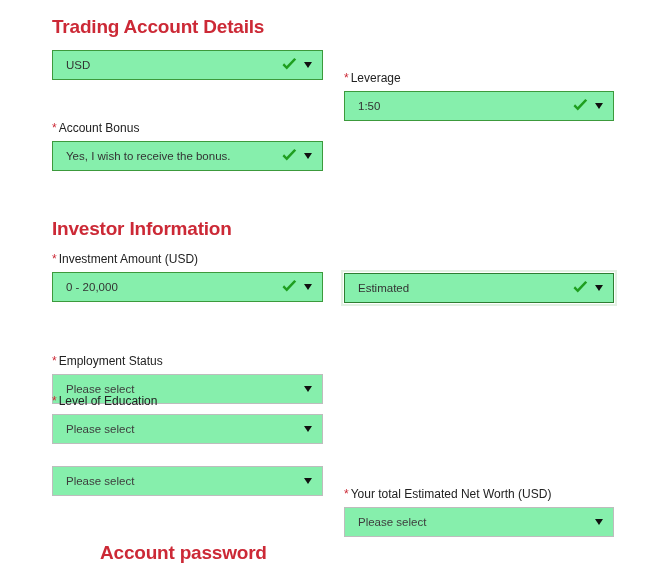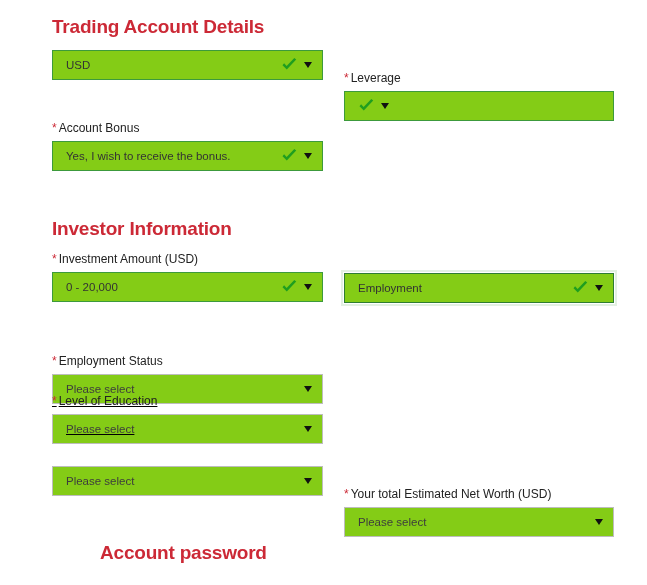--- a/index.html
+++ b/index.html
@@ -42,21 +42,21 @@
   }
   .req-star {
     color: #cc2936;
     font-size: 12px;
     margin-right: 2px;
   }
   .select-box {
     position: relative;
     box-sizing: border-box;
     height: 30px;
-    background: #84cc16;
+    background: #86efac;
     border: 1px solid #bdbdbd;
     display: flex;
     align-items: center;
     padding: 0 8px 0 13px;
   }
   .select-box.filled {
     border: 1px solid #3c9a3c;
   }
   .select-box.focused {
     border: 1px solid #2e7d32;
@@ -108,20 +108,21 @@
       </span>
       <span class="caret"></span>
     </div>
   </div>
 
   <div class="field col-right" style="top:50px;">
     <div class="field-label">
       <span class="req-star">*</span><span>Leverage</span>
     </div>
     <div class="select-box filled">
+      <span class="select-value">1:50</span>
       <span class="check-icon">
         <svg width="17" height="14" viewBox="0 0 17 14">
             <path d="M1.5 7.2 L5.8 11.5 L15.2 1.4 L13.3 0 L5.6 8 L3.1 5.3 Z" fill="#1f9e1f"></path>
           </svg>
       </span>
       <span class="caret"></span>
     </div>
   </div>
 
   <div class="field col-left" style="top:121px;">
@@ -151,41 +152,41 @@
         <svg width="17" height="14" viewBox="0 0 17 14">
             <path d="M1.5 7.2 L5.8 11.5 L15.2 1.4 L13.3 0 L5.6 8 L3.1 5.3 Z" fill="#1f9e1f"></path>
           </svg>
       </span>
       <span class="caret"></span>
     </div>
   </div>
 
   <div class="field col-right" style="top:252px;">
     <div class="select-box focused">
-      <span class="select-value">Employment</span>
+      <span class="select-value">Estimated</span>
       <span class="check-icon">
         <svg width="17" height="14" viewBox="0 0 17 14">
             <path d="M1.5 7.2 L5.8 11.5 L15.2 1.4 L13.3 0 L5.6 8 L3.1 5.3 Z" fill="#1f9e1f"></path>
           </svg>
       </span>
       <span class="caret"></span>
     </div>
   </div>
 
   <div class="field col-left" style="top:323px;margin-top:31px;">
     <div class="field-label">
       <span class="req-star">*</span><span>Employment Status</span>
     </div>
     <div class="select-box">
       <span class="select-value placeholder">Please select</span>
       <span class="caret"></span>
     </div>
   </div>
 
-  <div class="field col-left" style="top:394px;text-decoration:underline;">
+  <div class="field col-left" style="top:394px;">
     <div class="field-label">
       <span class="req-star">*</span><span>Level of Education</span>
     </div>
     <div class="select-box">
       <span class="select-value placeholder">Please select</span>
       <span class="caret"></span>
     </div>
   </div>
 
   <div class="field col-left" style="top:466px;">

